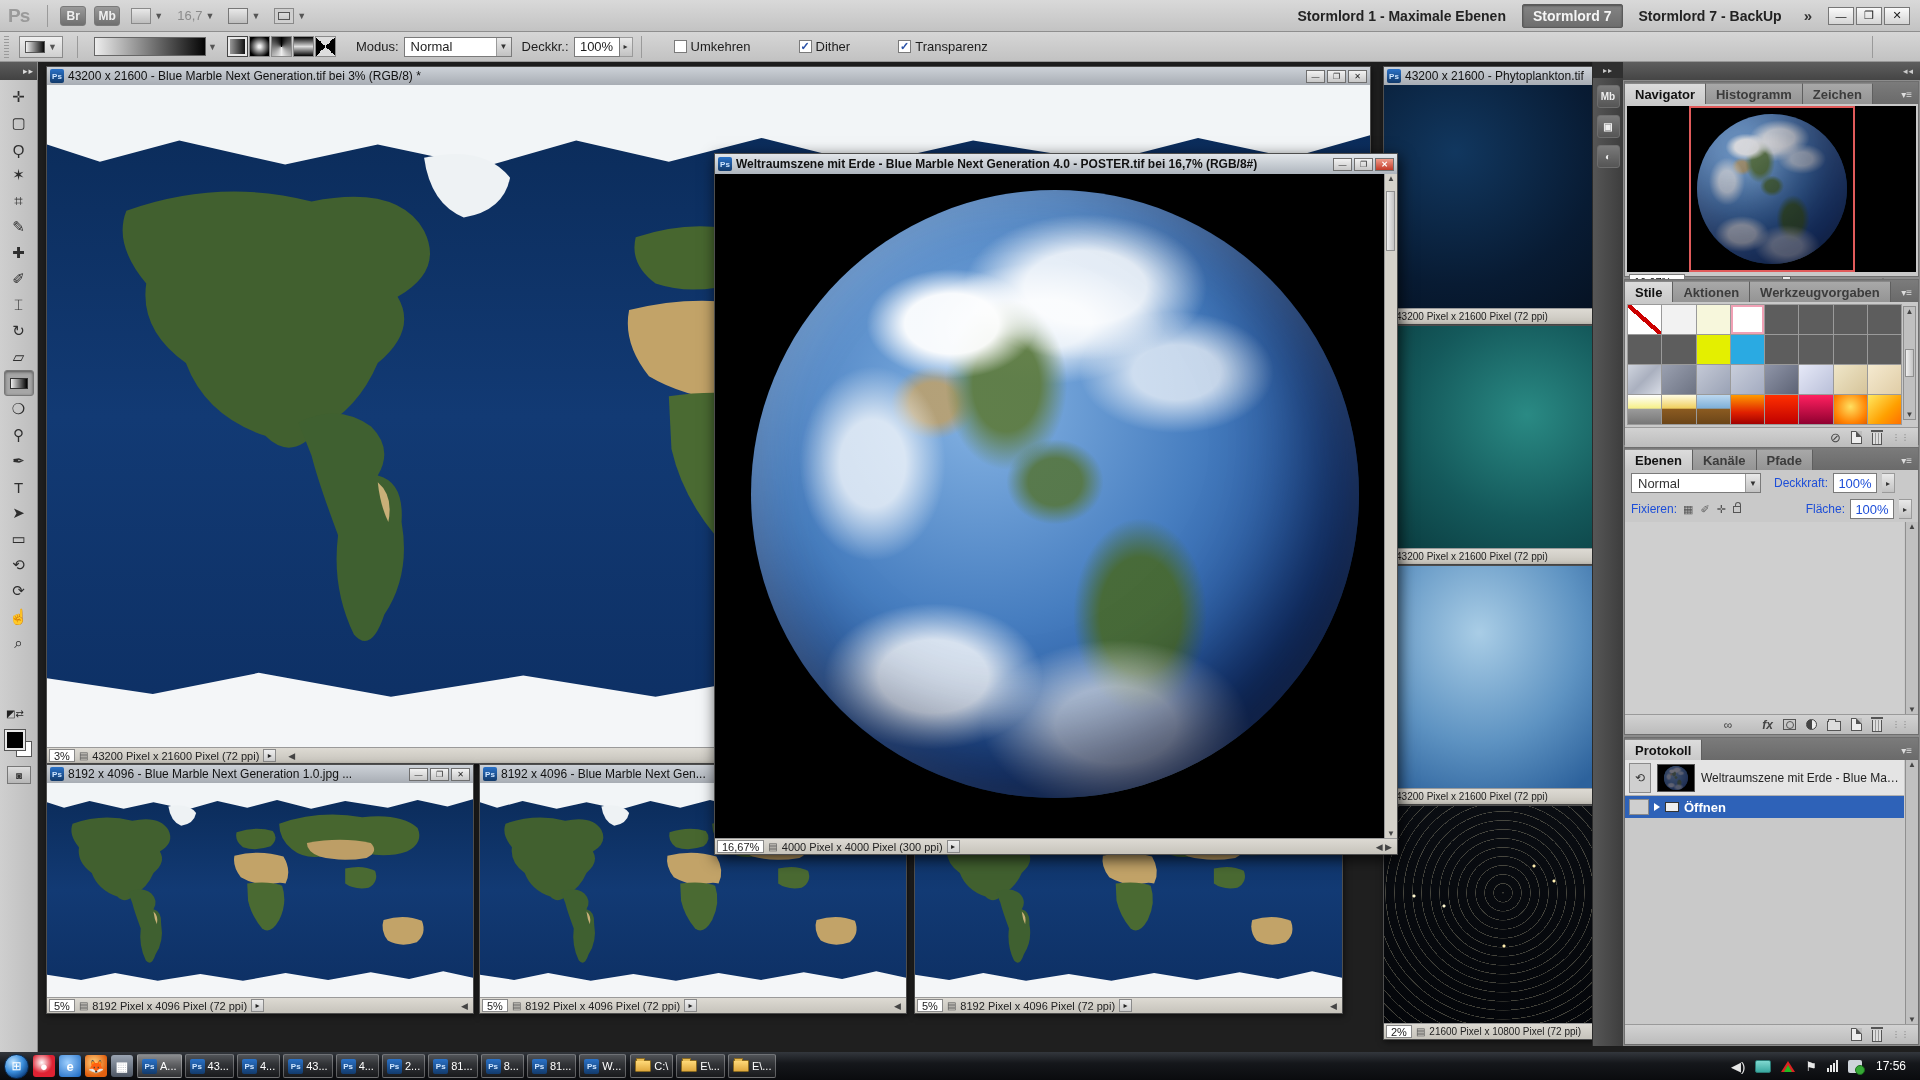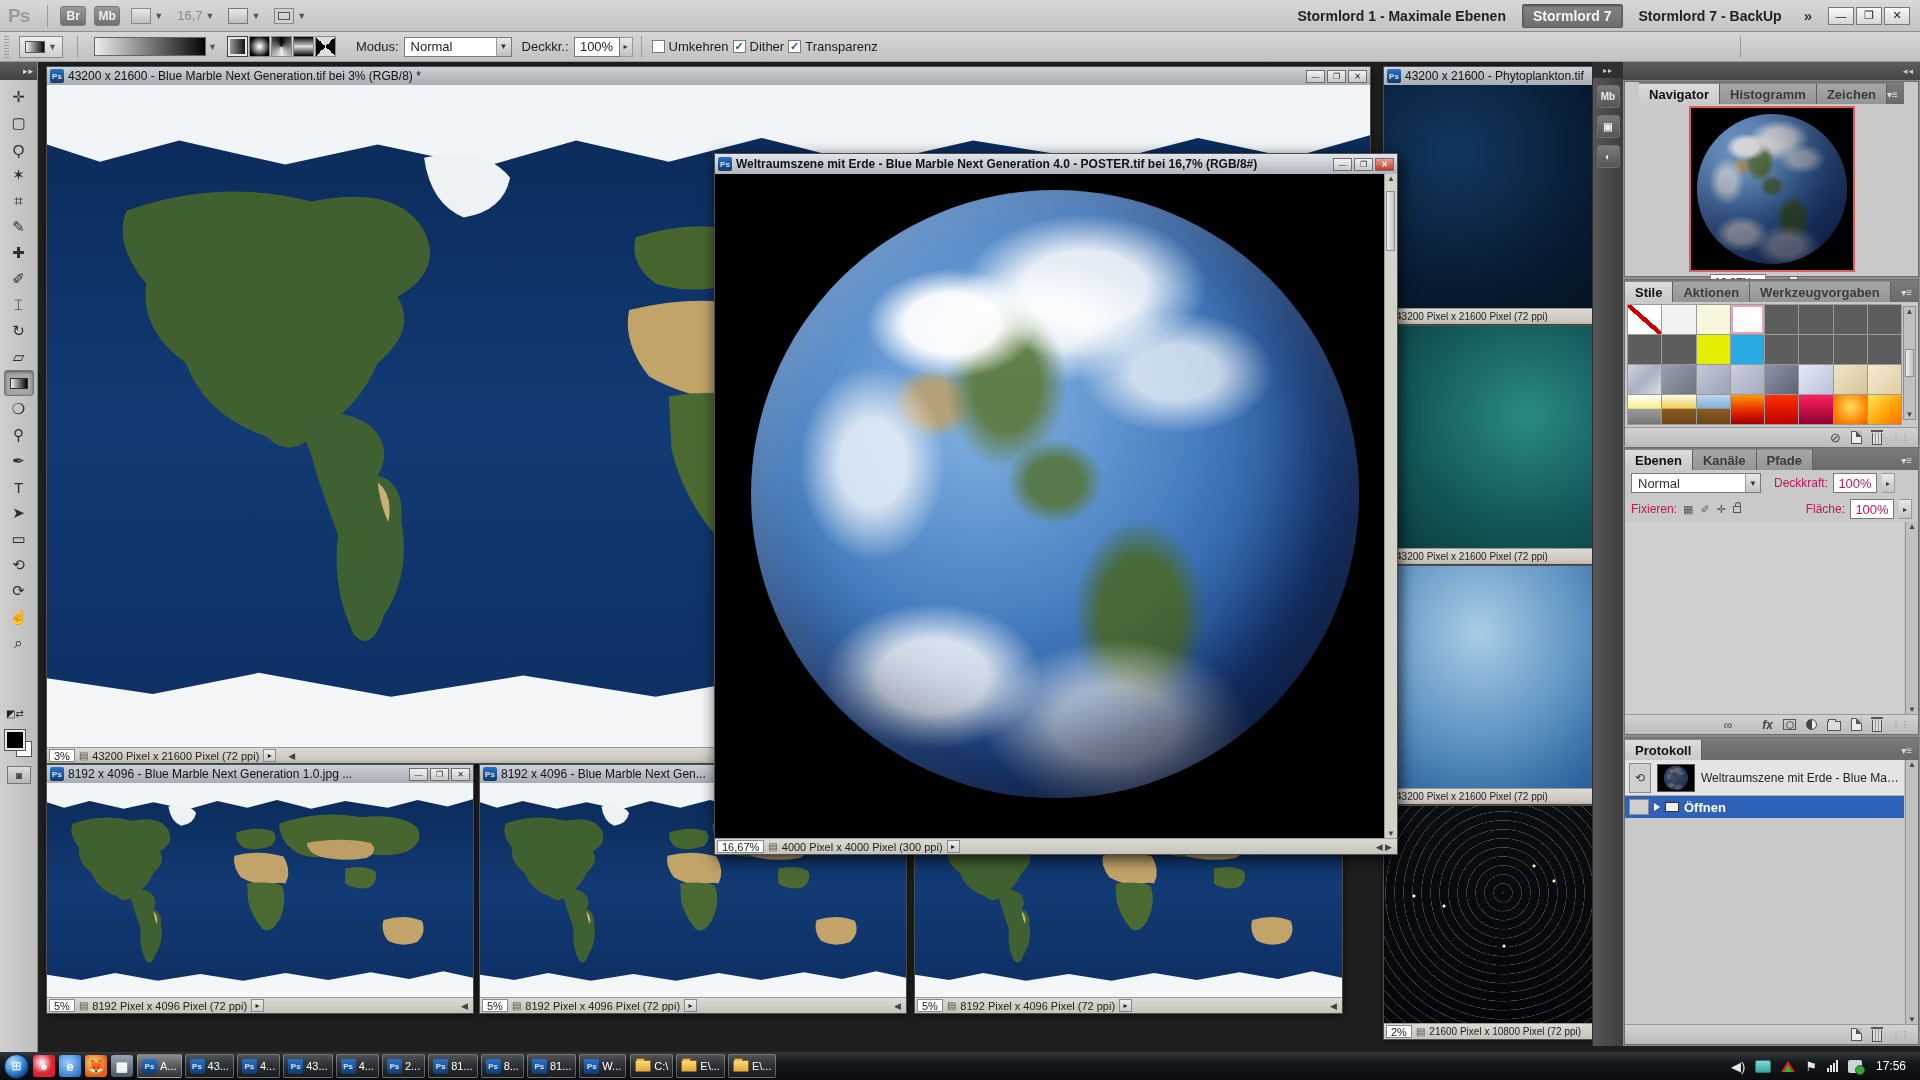--- a/index.html
+++ b/index.html
@@ -34,21 +34,21 @@
   .gtype .g1{background:linear-gradient(to right,#aaa,#000);box-shadow:inset 0 0 0 2px #e8e8e8;border-color:#444;}
   .gtype .g2{background:radial-gradient(circle,#eee 10%,#000 80%);}
   .gtype .g3{background:conic-gradient(#000,#eee,#000);}
   .gtype .g4{background:linear-gradient(#000,#ddd 50%,#000);}
   .gtype .g5{background:conic-gradient(from 45deg,#000 0 25%,#ddd 25% 50%,#000 50% 75%,#ddd 75%);}
   .olabel{margin:0 5px 0 10px;}
   .dd{height:20px;background:#fff;border:1px solid #7a7a7a;display:flex;align-items:center;font-size:13px;padding-left:6px;position:relative;}
   .dd .arr{margin-left:auto;width:15px;height:100%;background:linear-gradient(#e9e9e9,#c2c2c2);border-left:1px solid #9a9a9a;display:flex;align-items:center;justify-content:center;font-size:8px;color:#333;}
   .field{height:20px;background:#fff;border:1px solid #7a7a7a;display:flex;align-items:center;justify-content:center;font-size:13px;padding:0 4px;}
   .spin{width:13px;height:20px;background:linear-gradient(#e9e9e9,#c2c2c2);border:1px solid #9a9a9a;border-left:none;font-size:8px;color:#333;display:flex;align-items:center;justify-content:center;}
-  .chk{display:flex;align-items:center;gap:4px;margin:0 2px;}
+  .chk{display:flex;align-items:center;gap:4px;margin:0 24px;}
   .cb{width:13px;height:13px;background:#fff;border:1px solid #7a7a7a;font-size:11px;line-height:11px;color:#2b53a8;text-align:center;}
   .cb.on::before{content:"✓";font-weight:bold;}
 
   
   #toolbar{position:absolute;left:0;top:62px;width:38px;height:990px;background:linear-gradient(to right,#cfcfcf,#bdbdbd);border-right:1px solid #8a8a8a;z-index:4;}
   #toolbar-head{height:18px;background:linear-gradient(#5c5c5c,#424242);color:#ddd;font-size:9px;letter-spacing:1px;display:flex;align-items:center;justify-content:flex-end;padding-right:3px;}
   #tool-stack{display:flex;flex-direction:column;align-items:center;padding-top:4px;}
   .tool{width:30px;height:26px;display:flex;align-items:center;justify-content:center;border-radius:3px;}
   .tool .tg{font-size:15px;color:#2e2e2e;}
   .tool.sel{background:#a6a6a6;box-shadow:inset 0 1px 3px rgba(0,0,0,.5);border:1px solid #777;}
@@ -144,21 +144,21 @@
   .sw.slash::after{content:"";position:absolute;inset:0;background:linear-gradient(to top right,transparent 45%,#c00 45% 55%,transparent 55%);}
   #stile-scroll{position:absolute;right:2px;top:26px;bottom:24px;width:13px;background:#c0c0c0;border:1px solid #8f8f8f;display:flex;flex-direction:column;align-items:center;justify-content:space-between;font-size:8px;color:#444;}
   .icon-no{font-size:13px;}
   .icon-new{width:11px;height:13px;border:1px solid #555;background:#eee;position:relative;}
   .icon-new::before{content:"";position:absolute;right:-1px;top:-1px;border:3px solid #555;border-color:#bcbcbc #bcbcbc #555 #555;}
   .icon-trash{width:10px;height:12px;border:1px solid #555;border-top:none;background:repeating-linear-gradient(90deg,#ddd 0 2px,#999 2px 3px);position:relative;margin-top:2px;}
   .icon-trash::before{content:"";position:absolute;left:-2px;top:-3px;width:12px;height:2px;background:#555;}
 
   
   .erow{display:flex;align-items:center;gap:5px;padding:3px 6px;font-size:12px;color:#333;}
-  .disabled{color:#be185d;}
+  .disabled{color:#1d4ed8;}
   .fixic{font-size:11px;color:#555;margin:0 1px;}
   .mini-lock{width:8px;height:7px;border:1px solid #555;position:relative;display:inline-block;margin-left:1px;}
   .mini-lock::before{content:"";position:absolute;left:1px;top:-5px;width:4px;height:4px;border:1px solid #555;border-bottom:none;border-radius:3px 3px 0 0;}
   #layerlist{flex:1;background:#cfcfcf;position:relative;margin-right:14px;}
   #layerrow{height:34px;background:#2e62b8;display:flex;align-items:center;gap:6px;padding:0 4px;}
   .eyebox{width:20px;height:26px;background:#cfcfcf;border:1px solid #8a8a8a;display:flex;align-items:center;justify-content:center;}
   .eye{width:13px;height:9px;border:1px solid #222;border-radius:50%;position:relative;background:#eee;}
   .eye::after{content:"";position:absolute;left:4px;top:2px;width:4px;height:4px;background:#222;border-radius:50%;}
   .lthumb{width:38px;height:28px;background:#000;display:flex;align-items:center;justify-content:center;border:1px solid #555;}
   #layername{font-size:12px;font-style:italic;color:#fff;flex:1;}
@@ -548,21 +548,21 @@
   <div class="dockic">
       <span>◐</span>
     </div>
 </div>
 
 <div id="dock">
   <div id="dockhead">
       <span>◂◂</span>
     </div>
 
-  <div class="panel" style="height:196px;align-items:center;">
+  <div class="panel" style="height:196px;">
     <div class="tabrow">
       <span class="tab active">Navigator</span>
       <span class="tab">Histogramm</span>
       <span class="tab">Zeichen</span>
       <span class="pmenu">▾≡</span>
     </div>
     <div id="nav-black">
       <div id="nav-proxy">
         <div class="globe" style="width:150px;height:150px;"></div>
       </div>

